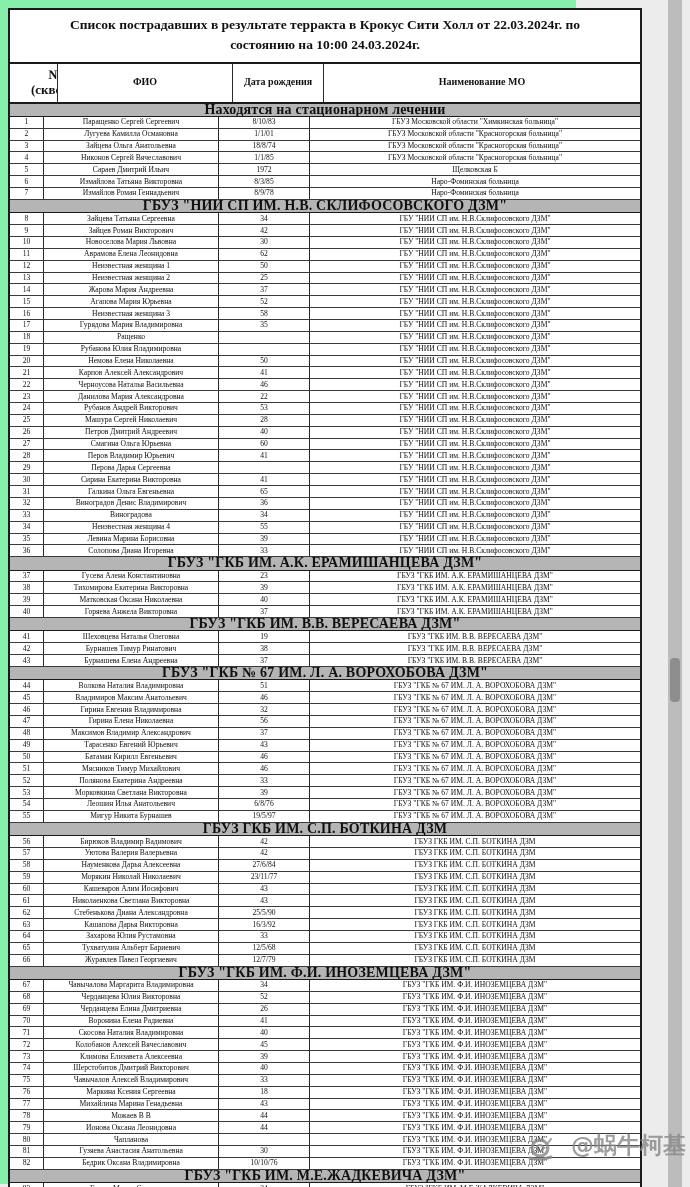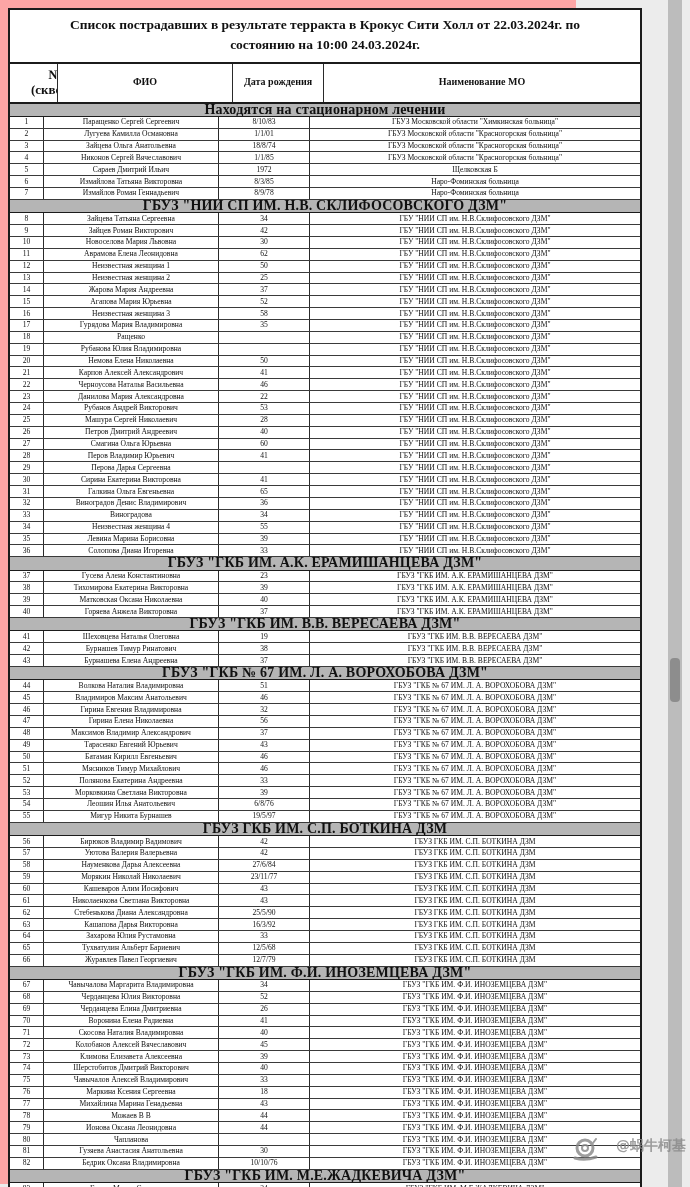--- a/index.html
+++ b/index.html
@@ -1,20 +1,20 @@
 <!DOCTYPE html>
 <html><head>
 <meta charset="utf-8">
 <style>
   html,body{margin:0;padding:0;}
   body{
     width:690px;height:1187px;position:relative;overflow:hidden;
     background:#ececec;font-family:"Liberation Serif", serif;color:#111;
   }
-  .page{position:absolute;left:0;top:0;width:576px;height:1184px;background:#fca5a5;}
+  .page{position:absolute;left:0;top:0;width:576px;height:1184px;background:#86efac;}
   .scroll-track{position:absolute;left:668px;top:0;width:14px;height:1187px;background:#bcbcbc;}
   .scroll-thumb{position:absolute;left:2px;top:658px;width:10px;height:44px;background:#8d8d8d;border-radius:4px;}
   .doc{
     position:absolute;left:8px;top:8px;width:634px;
     border:2px solid #1b1b1b;background:#fff;box-sizing:border-box;
   }
   .title{
     text-align:center;font-weight:bold;font-size:13.5px;line-height:1.5;
     padding:5px 26px 6px 26px;border-bottom:2px solid #1b1b1b;
   }
@@ -32,22 +32,22 @@
   .c1{width:175px;flex:none;}
   .c2{width:91px;flex:none;}
   .c3{flex:1;}
   .hdr .c0{white-space:normal;font-size:13px;line-height:1.1;padding-left:45px;}
   .bar{
     height:13.4px;background:#b5b5b5;border-bottom:1px solid #1b1b1b;
     font-weight:bold;font-size:14px;display:flex;align-items:center;justify-content:center;
     letter-spacing:.2px;box-sizing:border-box;overflow:hidden;
   }
   .watermark{
-    position:absolute;right:4px;bottom:26px;display:flex;align-items:flex-start;gap:18px;
-    color:rgba(135,135,135,.8);font-weight:bold;font-size:14px;
+    position:absolute;right:4px;bottom:26px;display:flex;align-items:flex-end;gap:18px;
+    color:rgba(135,135,135,.8);font-weight:bold;font-size:23px;
     font-family:"DejaVu Sans", sans-serif;pointer-events:none;
   }
   .watermark svg{display:block;opacity:.8;}
 </style>
 </head>
 <body>
 
 <div class="page">
   <div class="doc">
     <div class="title">Список пострадавших в результате терракта в Крокус Сити Холл от 22.03.2024г. по состоянию на 10:00 24.03.2024г.</div>

